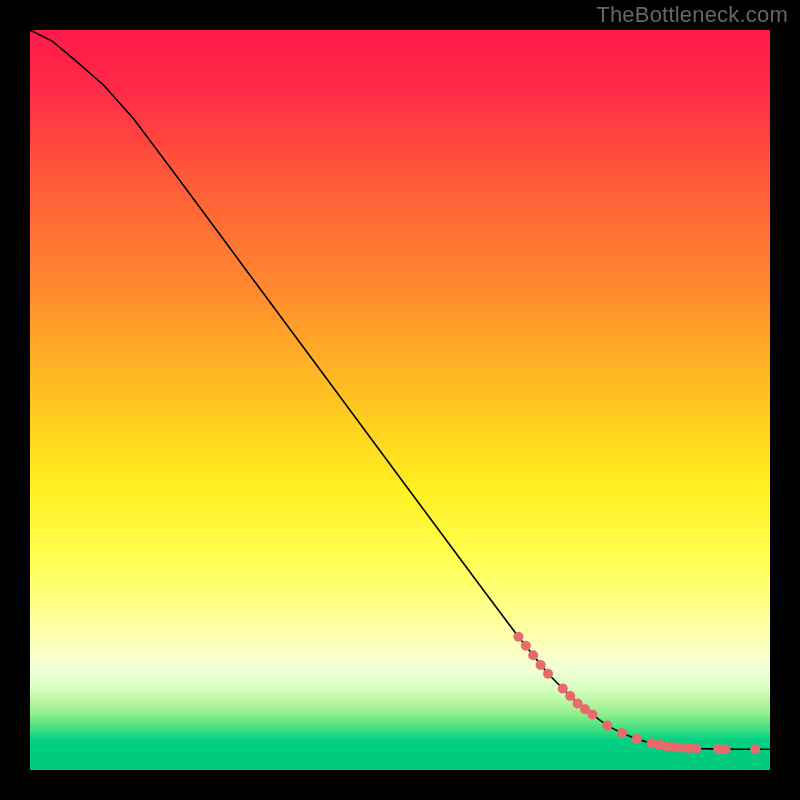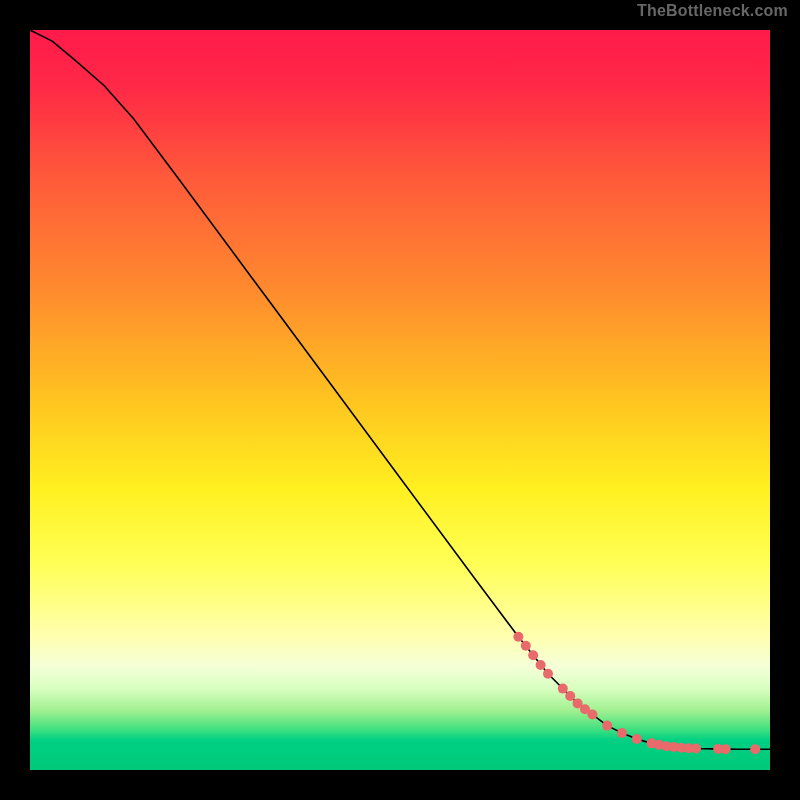--- a/index.html
+++ b/index.html
@@ -10,22 +10,22 @@
     height: 800px;
     position: relative;
     overflow: hidden;
     font-family: Arial, Helvetica, sans-serif;
   }
   .watermark {
     position: absolute;
     top: 2px;
     right: 12px;
     color: #666;
-    font-size: 16px;
-    font-weight: 700;
+    font-size: 22px;
+    font-weight: 400;
     z-index: 10;
     letter-spacing: 0.2px;
   }
   .plot-area {
     position: absolute;
     left: 30px;
     top: 30px;
     width: 740px;
     height: 740px;
   }

